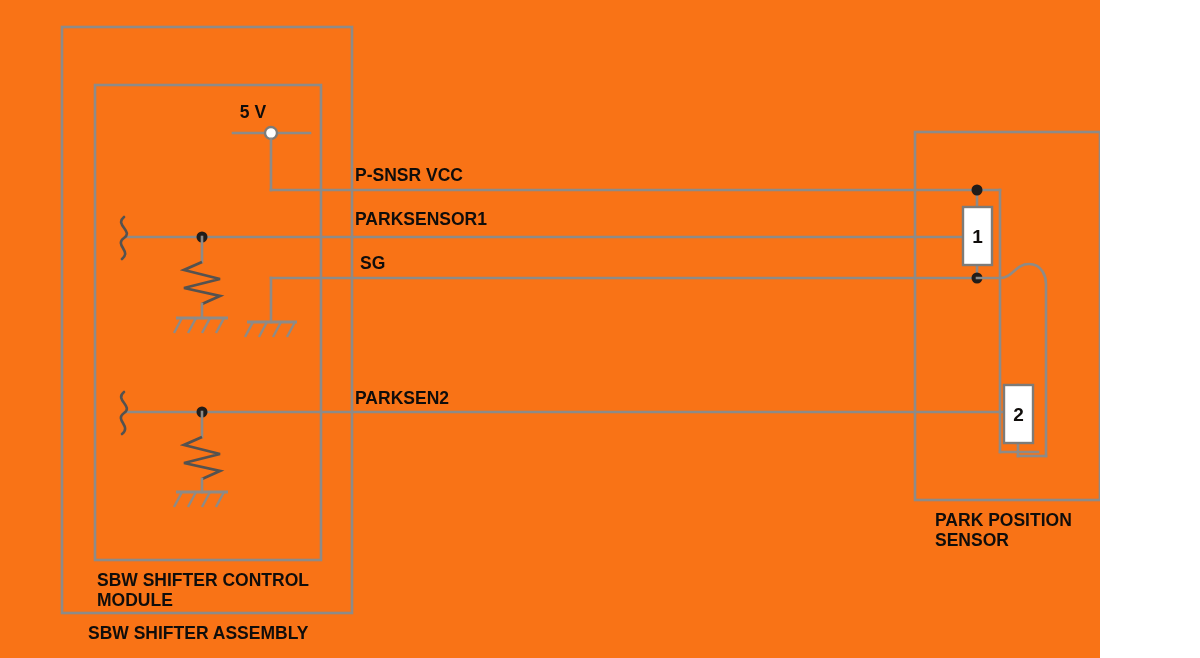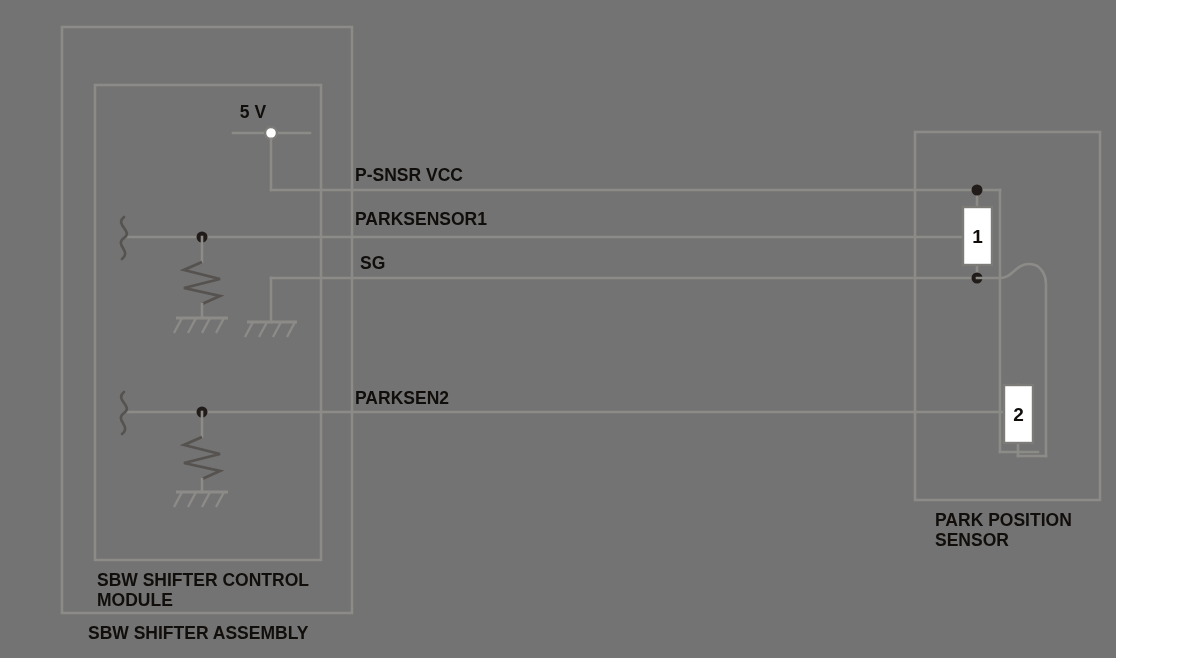--- a/index.html
+++ b/index.html
@@ -4,24 +4,23 @@
 <style>
   html, body {
     margin: 0;
     padding: 0;
     background: #ffffff;
   }
   #diagram-root {
     position: relative;
     width: 1100px;
     height: 658px;
-    background: #737373;
+    background: #f97316;
     font-family: "Liberation Sans", sans-serif;
     overflow: hidden;
-    padding-left: 16px;
   }
   svg#wiring-svg {
     position: absolute;
     left: 0;
     top: 0;
     width: 1200px;
     height: 658px;
   }
   .wire {
     stroke: #8d8b88;

